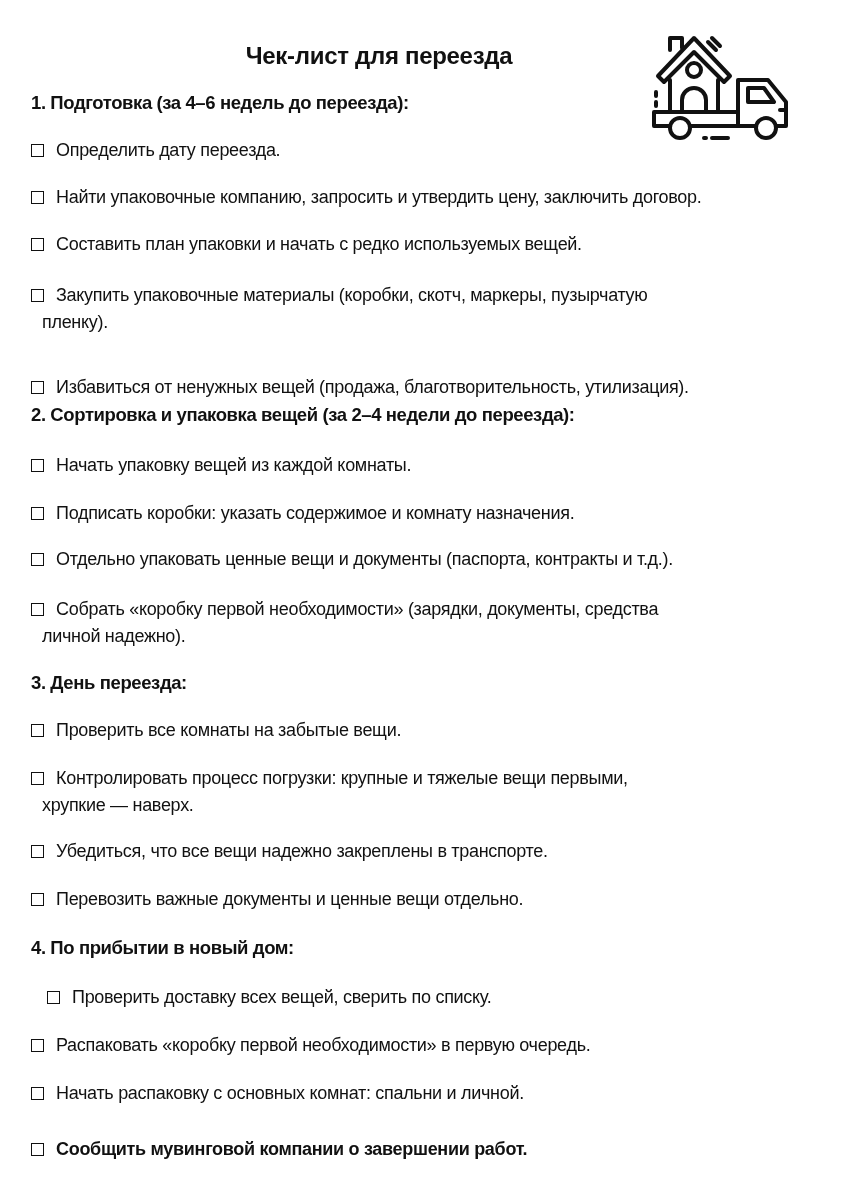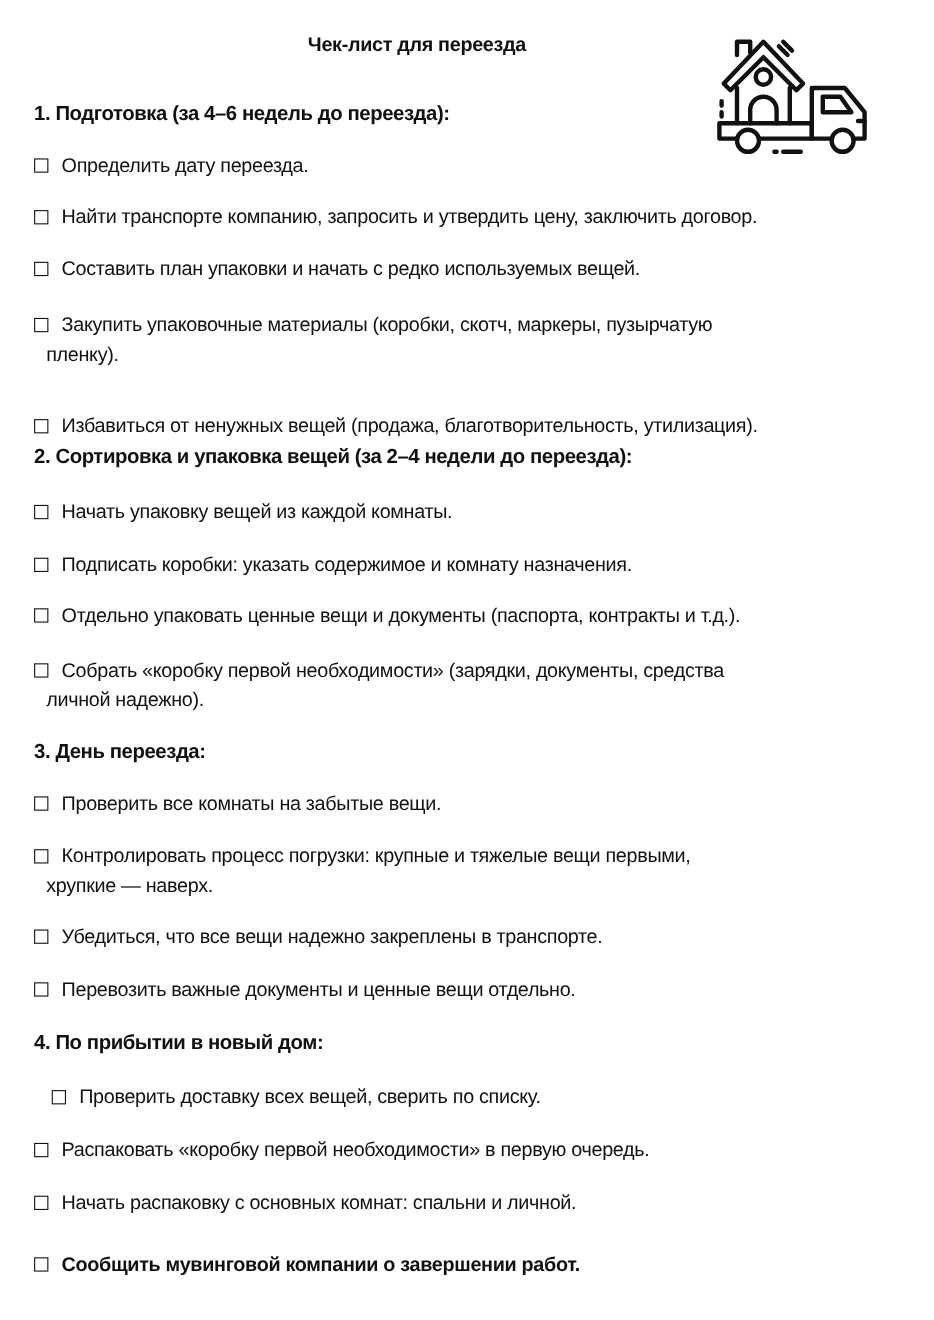--- a/index.html
+++ b/index.html
@@ -2,22 +2,22 @@
 <html><head>
 <meta charset="utf-8">
 <style>
   html, body { margin: 0; padding: 0; background: #ffffff; }
   body {
     width: 849px; height: 1200px; position: relative; overflow: hidden;
     font-family: "Liberation Sans", "DejaVu Sans", sans-serif;
     color: #111111;
   }
   .title {
-    position: absolute; left: 0; width: 758px; top: 30px;
-    text-align: center; font-weight: bold; font-size: 18px; letter-spacing: -0.3px;
+    position: absolute; left: 0; width: 758px; top: 42px;
+    text-align: center; font-weight: bold; font-size: 24px; letter-spacing: -0.3px;
   }
   .logo {
     position: absolute; left: 650px; top: 30px; width: 145px; height: 110px;
   }
   .heading {
     position: absolute; left: 31px; font-weight: bold; font-size: 18.5px; letter-spacing: -0.4px;
   }
   .item {
     position: absolute; left: 31px; width: 790px; font-size: 18px; line-height: 27px;
     letter-spacing: -0.3px;
@@ -57,21 +57,21 @@
 
 <div class="item" style="top:137px;">
   <div class="row">
       <span class="cb"></span>
       <span class="text">Определить дату переезда.</span>
     </div>
 </div>
 <div class="item" style="top:184px;">
   <div class="row">
       <span class="cb"></span>
-      <span class="text">Найти транспорте компанию, запросить и утвердить цену, заключить договор.</span>
+      <span class="text">Найти упаковочные компанию, запросить и утвердить цену, заключить договор.</span>
     </div>
 </div>
 <div class="item" style="top:231px;">
   <div class="row">
       <span class="cb"></span>
       <span class="text">Составить план упаковки и начать с редко используемых вещей.</span>
     </div>
 </div>
 <div class="item" style="top:282px;">
   <div class="row">

